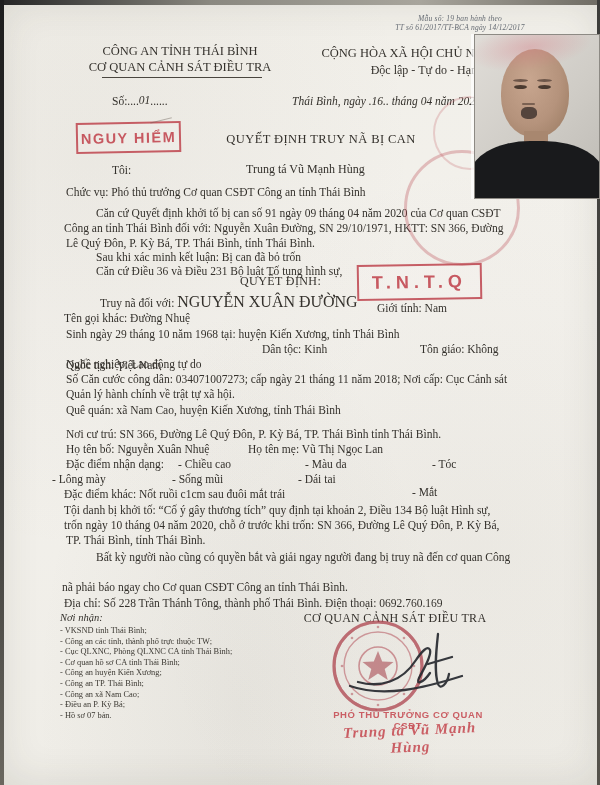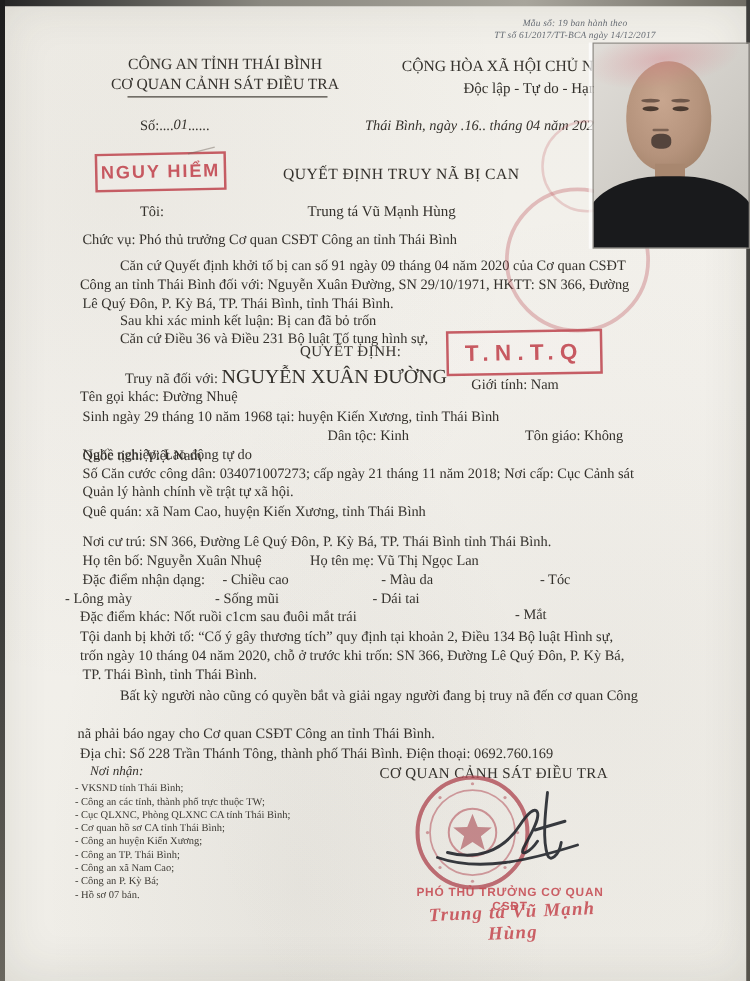--- a/index.html
+++ b/index.html
@@ -131,32 +131,32 @@
   </div>
   <div class="ln" style="left:64px;top:518px;">trốn ngày 10 tháng 04 năm 2020, chỗ ở trước khi trốn: SN 366, Đường Lê Quý Đôn, P. Kỳ Bá,</div>
   <div class="ln" style="left:66px;top:533px;">TP. Thái Bình, tỉnh Thái Bình.</div>
 
   <div class="ln" style="left:96px;top:550px;">Bất kỳ người nào cũng có quyền bắt và giải ngay người đang bị truy nã đến cơ quan Công</div>
   <div class="ln" style="left:62px;top:580px;">nã phải báo ngay cho Cơ quan CSĐT Công an tỉnh Thái Bình.</div>
   <div class="ln" style="left:64px;top:596px;">
     <span class="b">Địa chỉ:</span><span> Số 228 Trần Thánh Tông, thành phố Thái Bình. Điện thoại: 0692.760.169</span>
   </div>
 
-  <div class="ln b i" style="left:72px;top:611px;font-size:10.5px;">Nơi nhận:</div>
+  <div class="ln b i" style="left:60px;top:611px;font-size:10.5px;">Nơi nhận:</div>
   <div class="ln b c" style="left:300px;top:611px;width:190px;font-size:12px;letter-spacing:.3px;">CƠ QUAN CẢNH SÁT ĐIỀU TRA</div>
 
   <div class="recips">
     <div>- VKSND tỉnh Thái Bình;</div>
     <div>- Công an các tỉnh, thành phố trực thuộc TW;</div>
     <div>- Cục QLXNC, Phòng QLXNC CA tỉnh Thái Bình;</div>
     <div>- Cơ quan hồ sơ CA tỉnh Thái Bình;</div>
     <div>- Công an huyện Kiến Xương;</div>
     <div>- Công an TP. Thái Bình;</div>
     <div>- Công an xã Nam Cao;</div>
-    <div>- Công an P. Kỳ Bá;</div>
+    <div>- Điều an P. Kỳ Bá;</div>
     <div>- Hồ sơ 07 bản.</div>
   </div>
 
   <div class="seal-wrap">
     <svg width="96" height="96" viewBox="0 0 96 96">
       <g stroke="#b04a54" fill="none" opacity="0.78">
         <circle cx="48" cy="48" r="44" stroke-width="3.2"></circle>
         <circle cx="48" cy="48" r="43" stroke-width="1" opacity="0.5"></circle>
         <circle cx="48" cy="48" r="34" stroke-width="1.4" opacity="0.65"></circle>
         <circle cx="48" cy="48" r="19" stroke-width="1.6" opacity="0.7"></circle>

